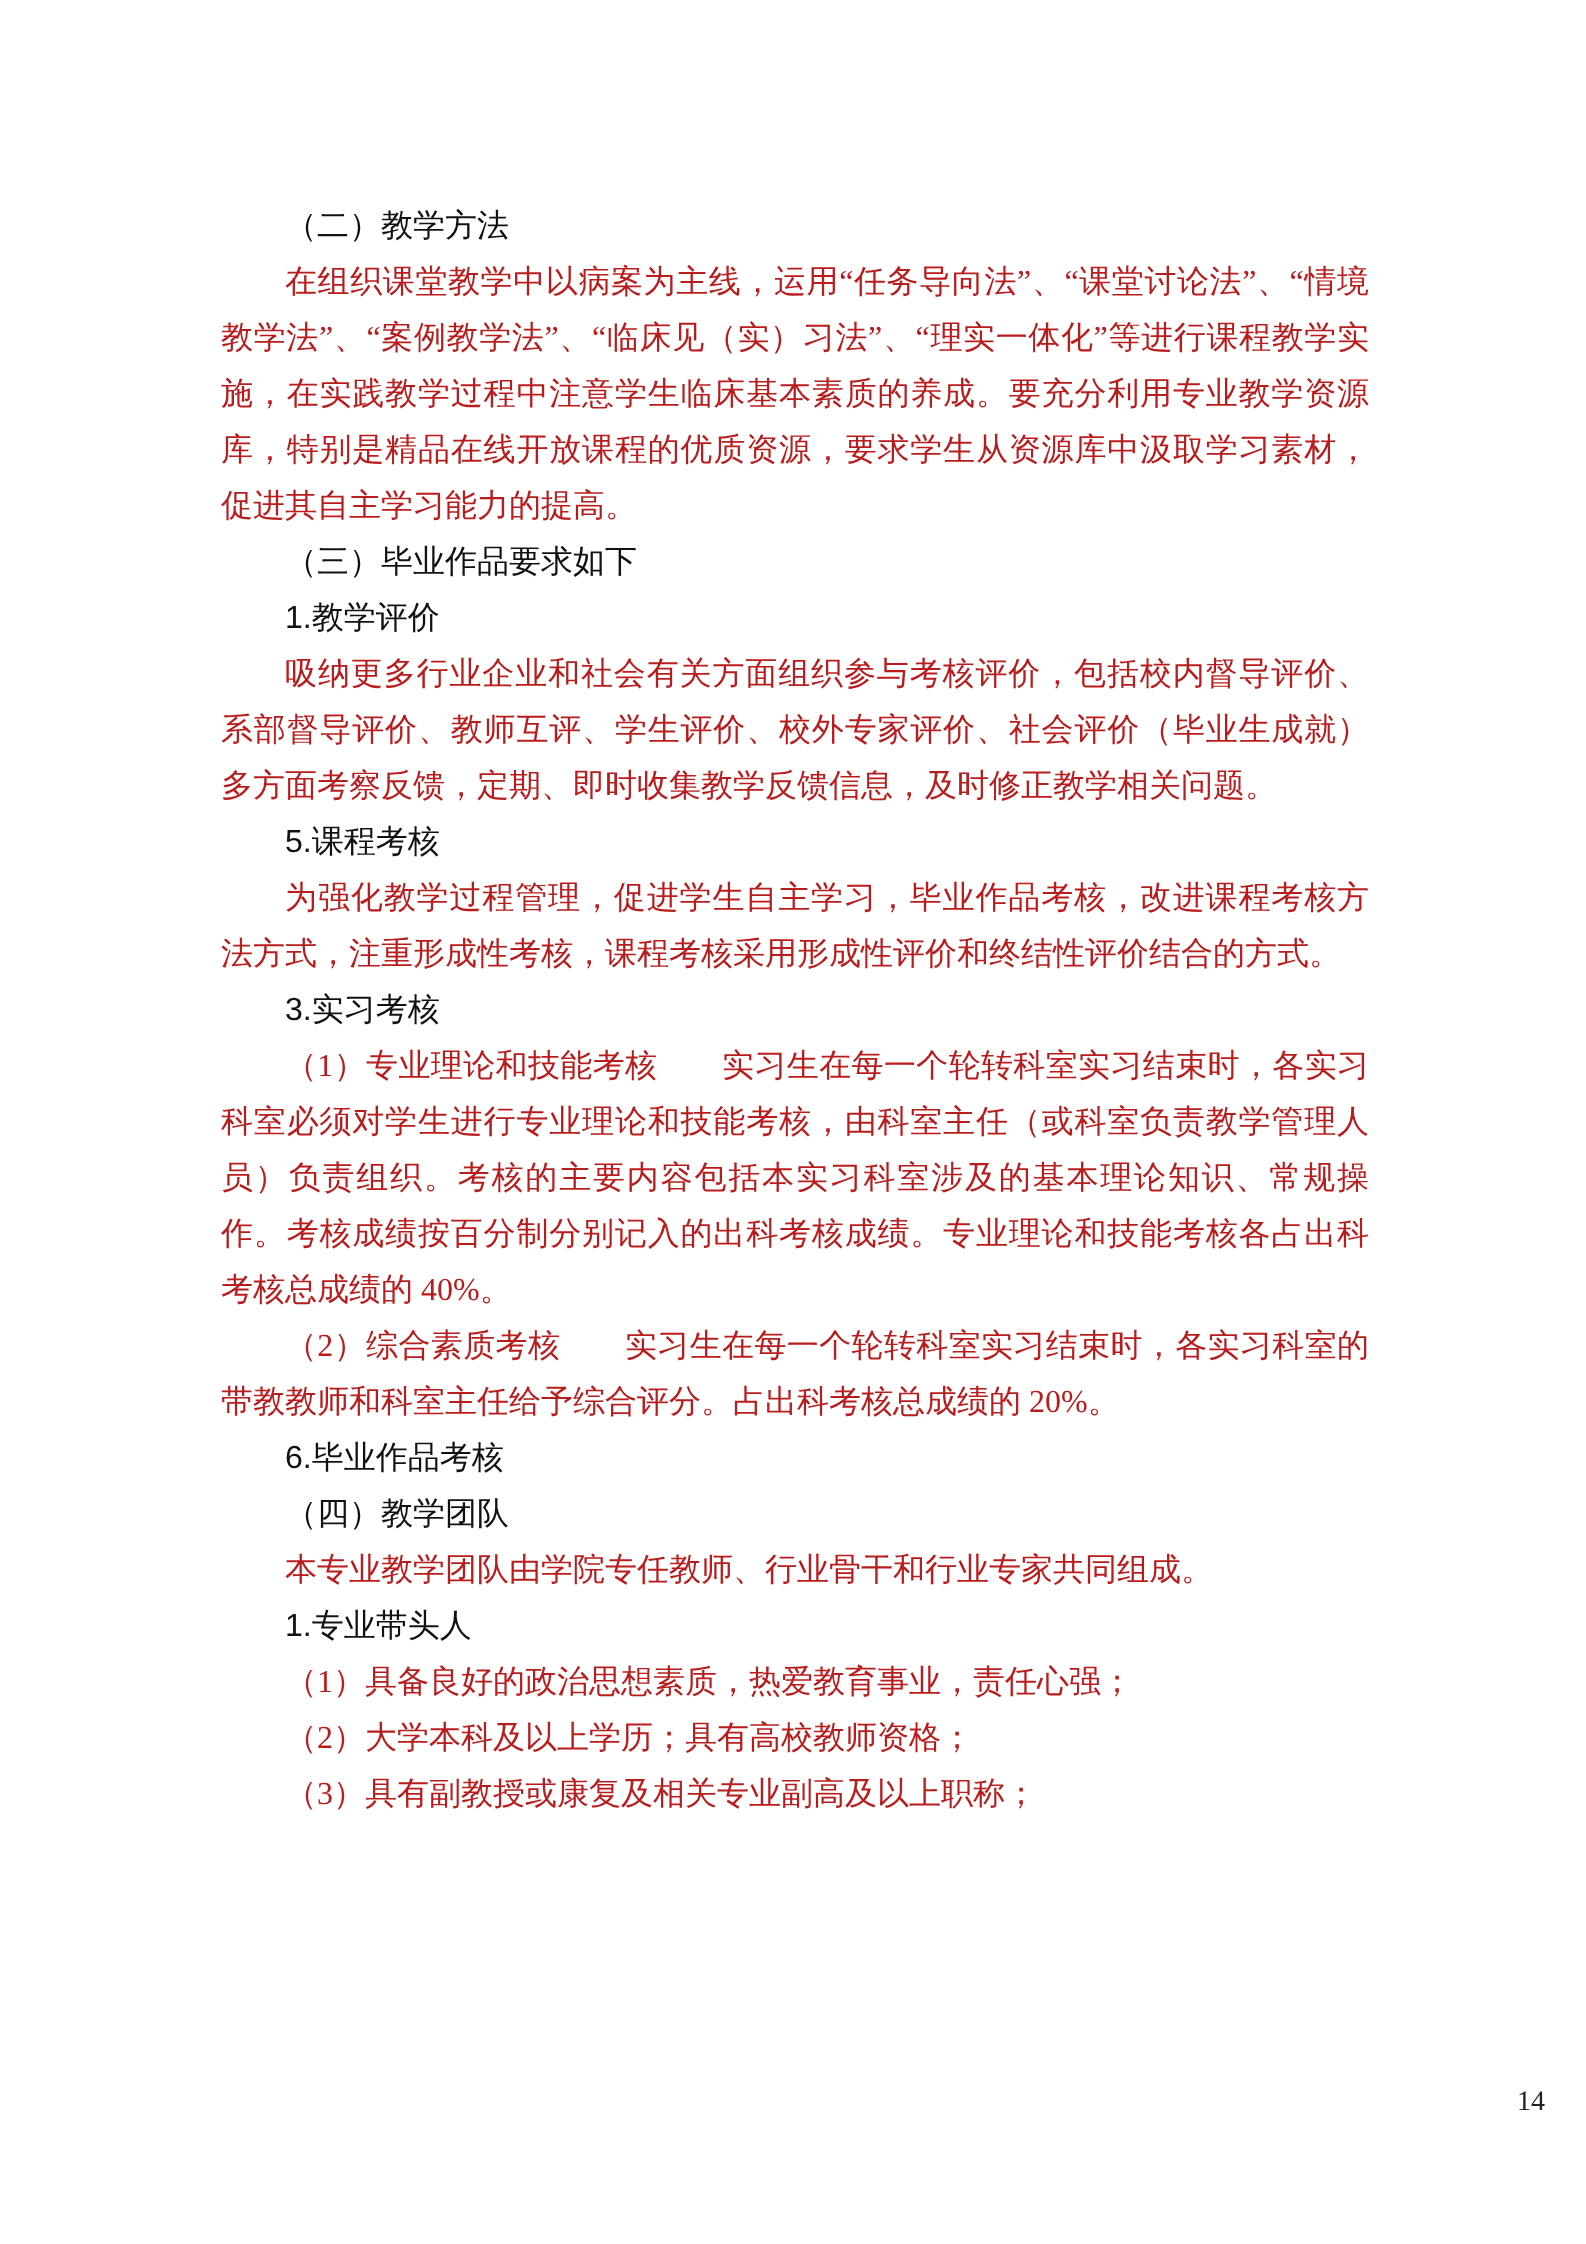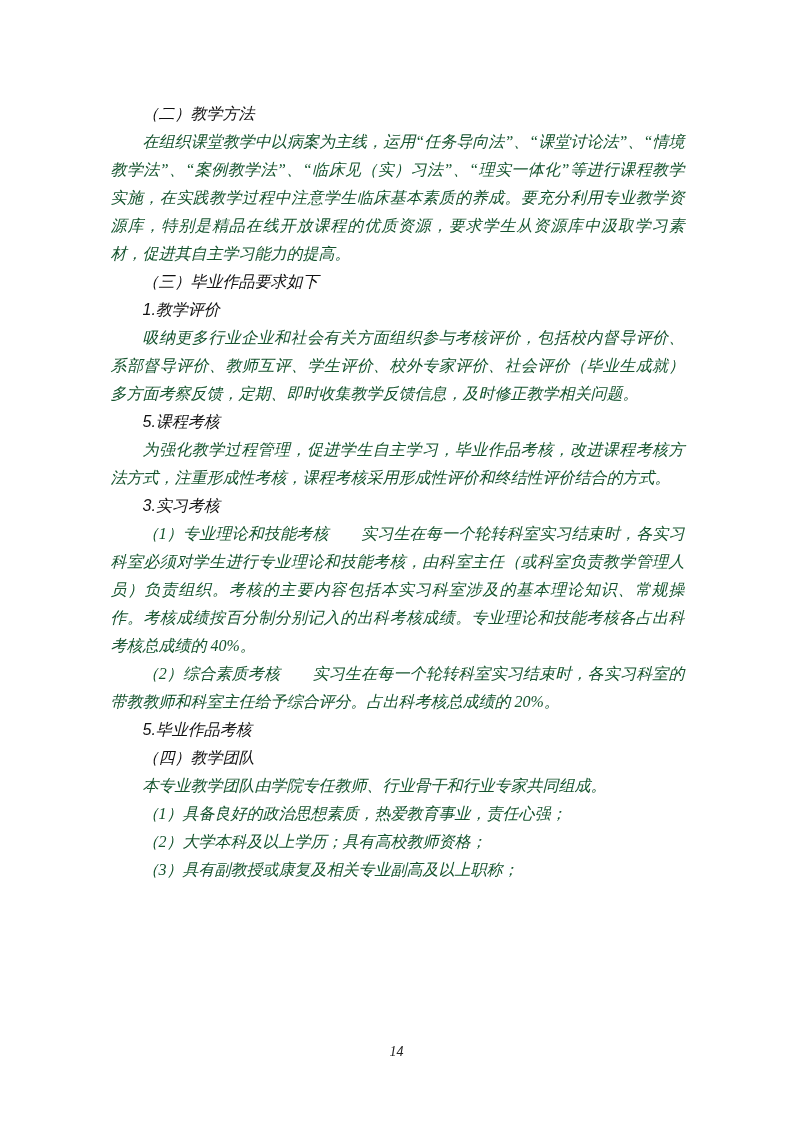--- a/index.html
+++ b/index.html
@@ -6,67 +6,67 @@
   html, body { background: #ffffff; }
   .page {
     position: relative;
     width: 752px;
     height: 1122px;
     margin: 0 auto;
     background: #ffffff;
     font-family: "Liberation Serif", "DejaVu Serif", serif;
     color: #1a1a1a;
     overflow: hidden;
-    font-style: italic;
   }
   .content {
     padding: 100px 88px 0 90px;
   }
   .content p, .content h2, .content h3 {
     font-size: 16px;
     line-height: 28px;
     font-weight: normal;
     text-indent: 2em;
     text-align: justify;
     margin: 0;
   }
   .h-sec, .h-sub {
     font-family: "Liberation Sans", "DejaVu Sans", sans-serif;
     font-weight: 700;
     color: #111111;
     text-align: left;
   }
-  .body-par { color: #14532d; }
+  .body-par { color: #b91c1c; }
   .list-item { text-align: left; }
   .page-number {
     position: absolute;
     left: 0;
     right: 0;
     top: 1044px;
-    text-align: center;
+    text-align: right;
     font-size: 14px;
     color: #222222;
   }
 </style>
 </head>
 <body>
 
 <div class="page">
   <div class="content">
     <h2 class="h-sec">（二）教学方法</h2>
     <p class="body-par">在组织课堂教学中以病案为主线，运用“任务导向法”、“课堂讨论法”、“情境教学法”、“案例教学法”、“临床见（实）习法”、“理实一体化”等进行课程教学实施，在实践教学过程中注意学生临床基本素质的养成。要充分利用专业教学资源库，特别是精品在线开放课程的优质资源，要求学生从资源库中汲取学习素材，促进其自主学习能力的提高。</p>
     <h2 class="h-sec">（三）毕业作品要求如下</h2>
     <h3 class="h-sub">1.教学评价</h3>
     <p class="body-par">吸纳更多行业企业和社会有关方面组织参与考核评价，包括校内督导评价、系部督导评价、教师互评、学生评价、校外专家评价、社会评价（毕业生成就）多方面考察反馈，定期、即时收集教学反馈信息，及时修正教学相关问题。</p>
     <h3 class="h-sub">5.课程考核</h3>
     <p class="body-par">为强化教学过程管理，促进学生自主学习，毕业作品考核，改进课程考核方法方式，注重形成性考核，课程考核采用形成性评价和终结性评价结合的方式。</p>
     <h3 class="h-sub">3.实习考核</h3>
     <p class="body-par">（1）专业理论和技能考核　　实习生在每一个轮转科室实习结束时，各实习科室必须对学生进行专业理论和技能考核，由科室主任（或科室负责教学管理人员）负责组织。考核的主要内容包括本实习科室涉及的基本理论知识、常规操作。考核成绩按百分制分别记入的出科考核成绩。专业理论和技能考核各占出科考核总成绩的 40%。</p>
     <p class="body-par">（2）综合素质考核　　实习生在每一个轮转科室实习结束时，各实习科室的带教教师和科室主任给予综合评分。占出科考核总成绩的 20%。</p>
-    <h3 class="h-sub">5.毕业作品考核</h3>
+    <h3 class="h-sub">6.毕业作品考核</h3>
     <h2 class="h-sec">（四）教学团队</h2>
     <p class="body-par">本专业教学团队由学院专任教师、行业骨干和行业专家共同组成。</p>
+    <h3 class="h-sub">1.专业带头人</h3>
     <p class="body-par list-item">（1）具备良好的政治思想素质，热爱教育事业，责任心强；</p>
     <p class="body-par list-item">（2）大学本科及以上学历；具有高校教师资格；</p>
     <p class="body-par list-item">（3）具有副教授或康复及相关专业副高及以上职称；</p>
   </div>
   <div class="page-number">14</div>
 </div>
 
 </body></html>

